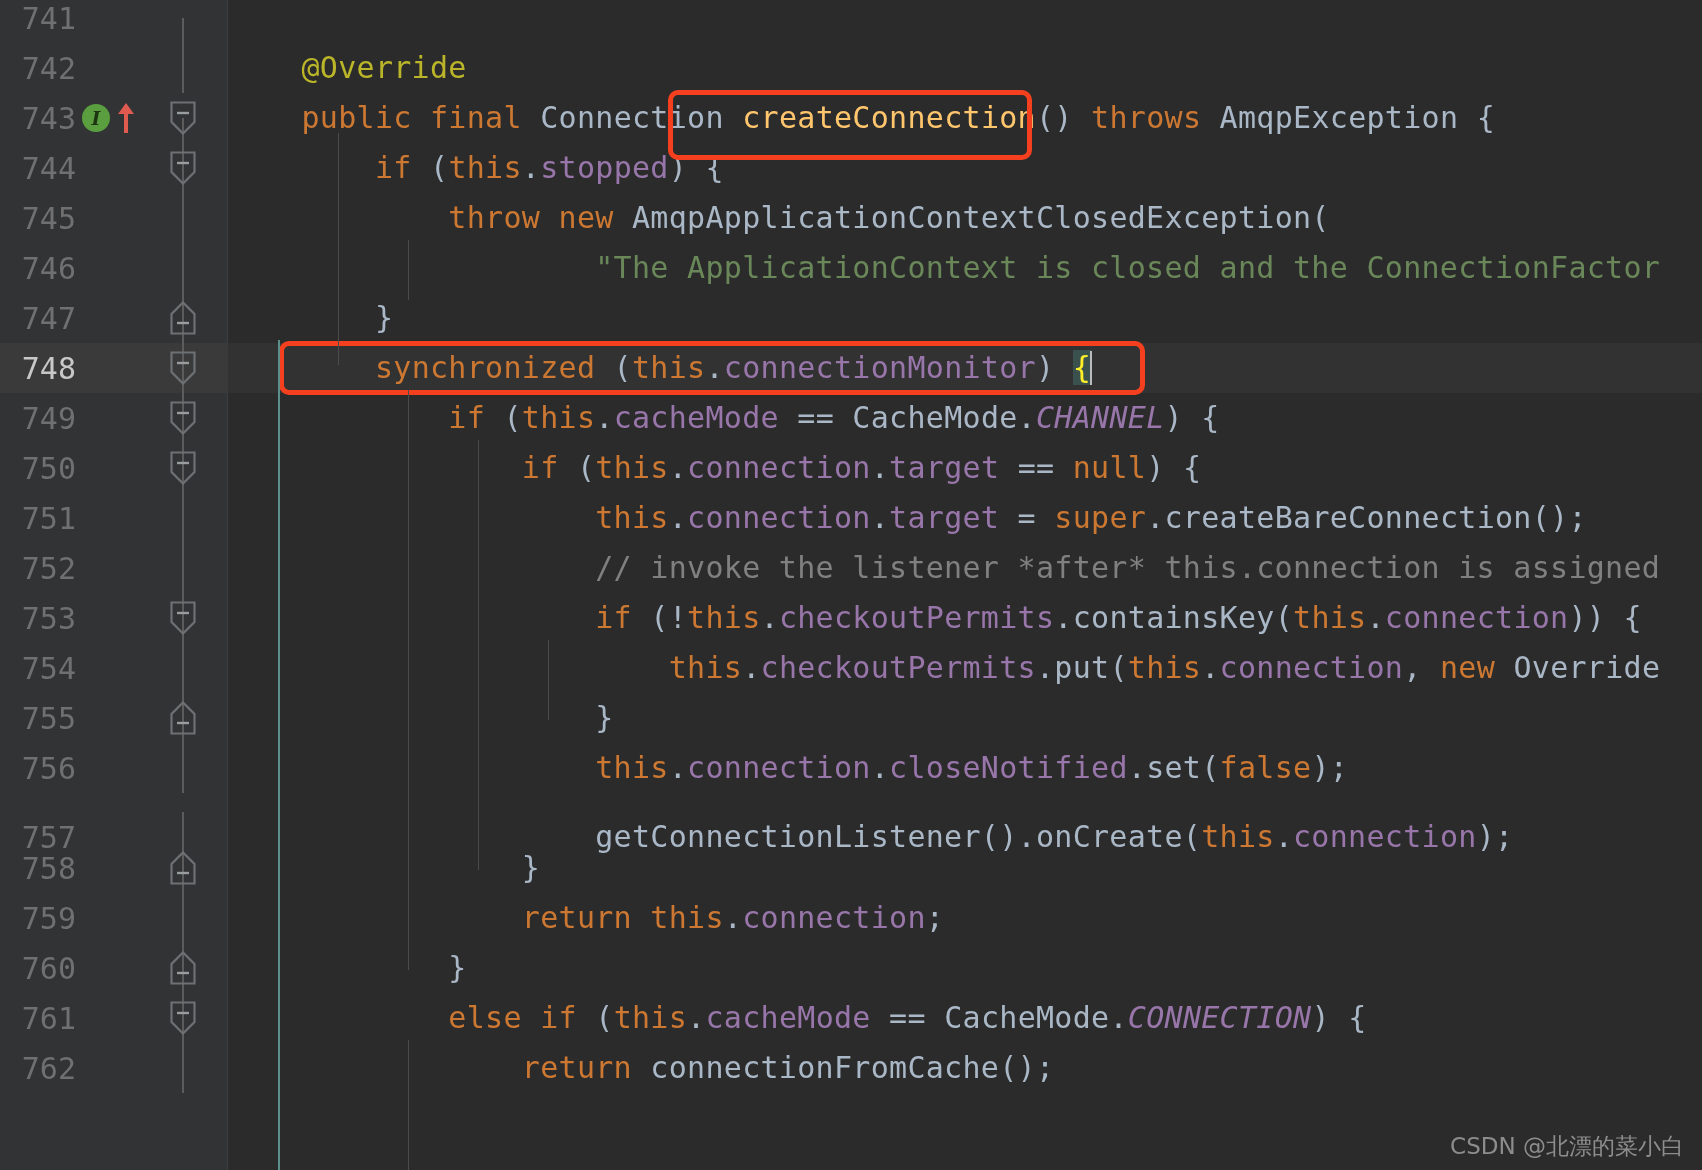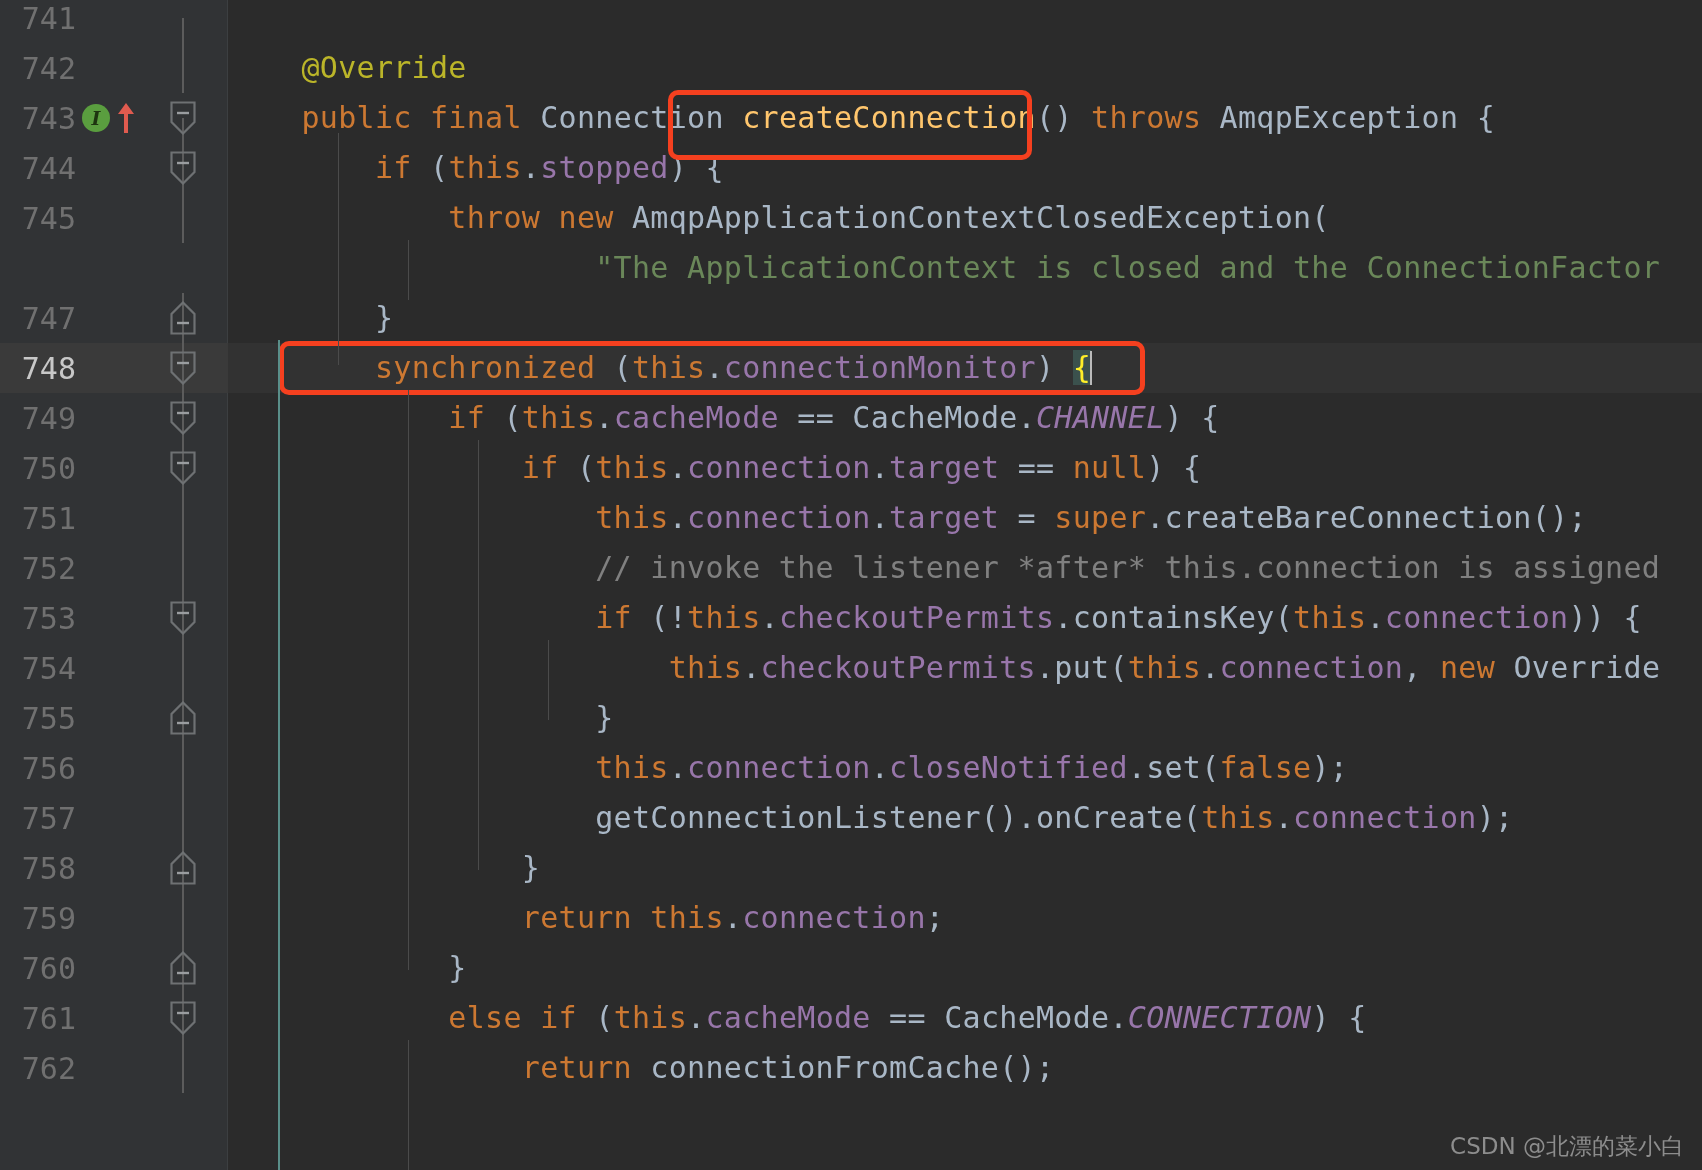--- a/index.html
+++ b/index.html
@@ -236,20 +236,24 @@
         <div class="code"><span class="txt">        </span><span class="kw">if</span><span class="txt"> (</span><span class="kw">this</span><span class="txt">.</span><span class="fld">stopped</span><span class="txt">) {</span></div>
       </div>
       <div class="row" style="top: 193px;">
         <div class="gutter-cell">
           <div class="fold-line"></div>
           <div class="lineno">745</div>
         </div>
         <div class="code"><span class="txt">            </span><span class="kw">throw</span><span class="txt"> </span><span class="kw">new</span><span class="txt"> AmqpApplicationContextClosedException(</span></div>
       </div>
       <div class="row" style="top: 243px;">
+        <div class="gutter-cell">
+          <div class="fold-line"></div>
+          <div class="lineno">746</div>
+        </div>
         <div class="code"><span class="txt">                    </span><span class="str">"The ApplicationContext is closed and the ConnectionFactor</span></div>
       </div>
       <div class="row" style="top: 293px; padding-left: 10px;">
         <div class="gutter-cell">
           <div class="fold-line"></div>
           <div class="lineno">747</div>
           <div class="fold"><svg width="26" height="34" viewBox="0 0 26 34">
               <path d="M13 1.5 L24.5 13 V32.5 H1.5 V13 Z" fill="none" stroke="#6e7173" stroke-width="2.2"></path>
               <line x1="7" y1="22" x2="19" y2="22" stroke="#9a9da0" stroke-width="2.4"></line>
             </svg></div>
@@ -332,21 +336,21 @@
         </div>
         <div class="code"><span class="txt">                    }</span></div>
       </div>
       <div class="row" style="top: 743px;">
         <div class="gutter-cell">
           <div class="fold-line"></div>
           <div class="lineno">756</div>
         </div>
         <div class="code"><span class="txt">                    </span><span class="kw">this</span><span class="txt">.</span><span class="fld">connection</span><span class="txt">.</span><span class="fld">closeNotified</span><span class="txt">.set(</span><span class="kw">false</span><span class="txt">);</span></div>
       </div>
-      <div class="row" style="top: 793px;">
+      <div class="row" style="top: 812px;">
         <div class="gutter-cell">
           <div class="fold-line"></div>
           <div class="lineno">757</div>
         </div>
         <div class="code"><span class="txt">                    </span><span class="txt">getConnectionListener().onCreate(</span><span class="kw">this</span><span class="txt">.</span><span class="fld">connection</span><span class="txt">);</span></div>
       </div>
       <div class="row" style="top: 843px;">
         <div class="gutter-cell">
           <div class="fold-line"></div>
           <div class="lineno">758</div>

